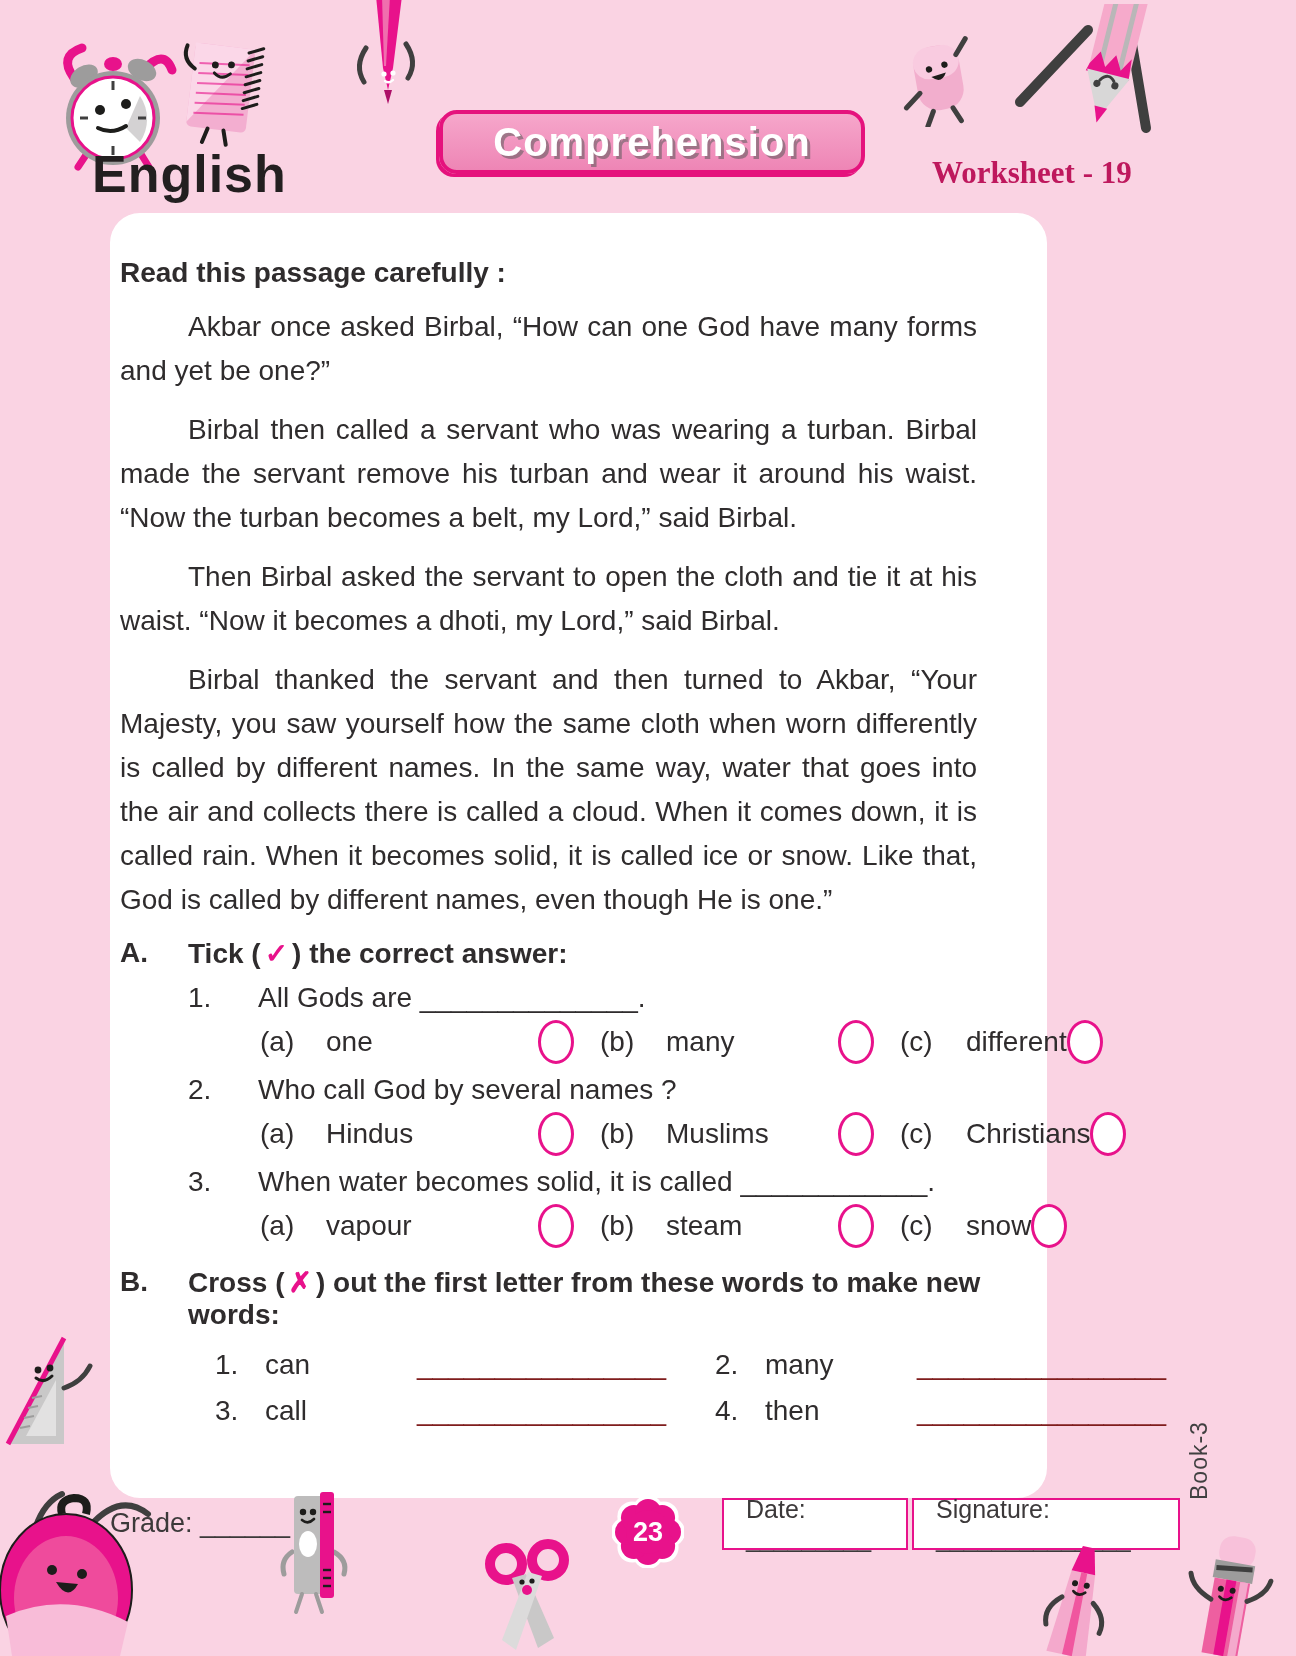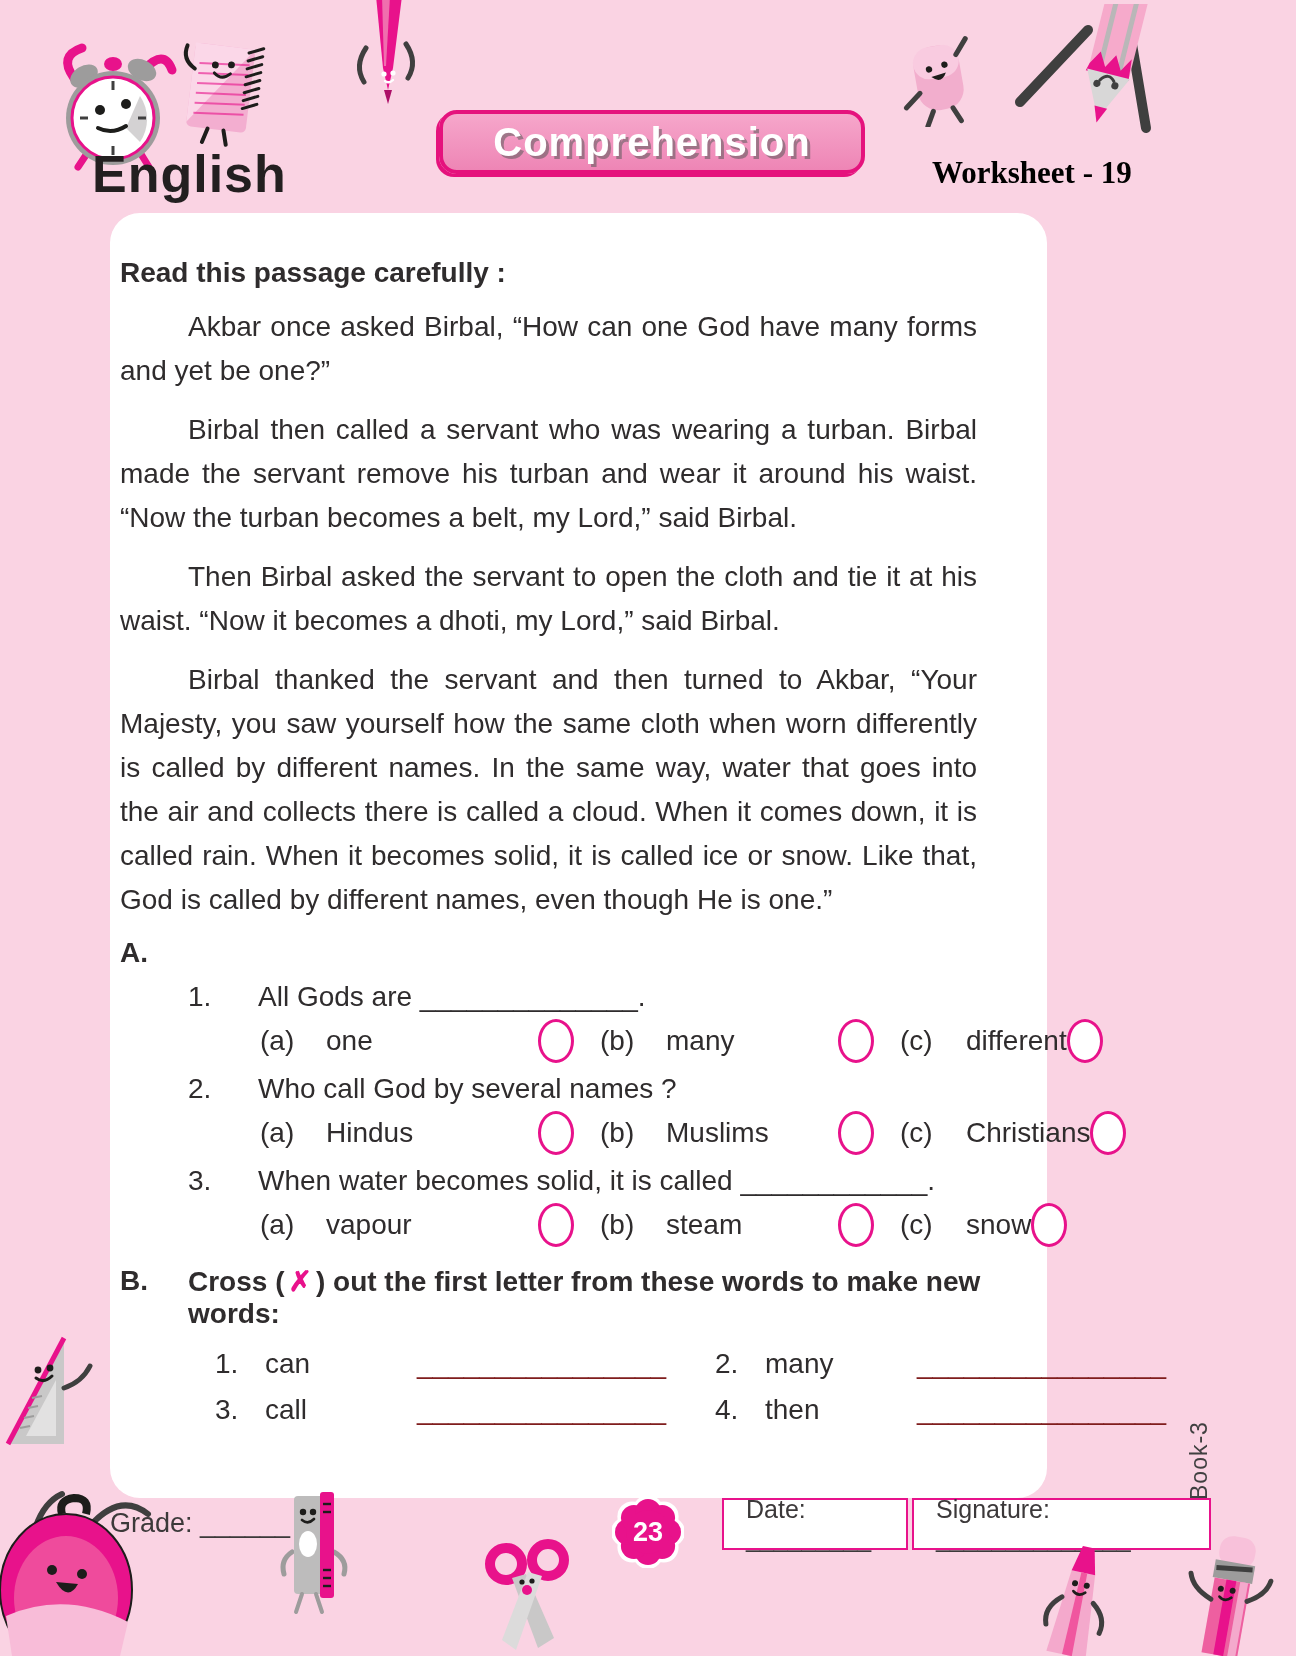--- a/index.html
+++ b/index.html
@@ -23,21 +23,21 @@
     display:flex; align-items:center; justify-content:center;
     box-shadow:-3px 3px 0 #e5127d;
   }
   .title-badge span{
     color:#ffffff; font-size:40px; font-weight:bold; letter-spacing:1px;
     text-shadow:3px 3px 0 rgba(90,90,90,.55);
   }
   .worksheet-no{
     position:absolute; left:932px; top:155px;
     font-family:"Liberation Serif", serif; font-weight:bold;
-    font-size:31px; color:#000000;text-align:right;
+    font-size:31px; color:#be185d;text-align:right;
   }
   
   .card{
     position:absolute; left:110px; top:213px; width:937px; height:1285px;
     background:#ffffff; border-radius:30px;
     padding:44px 30px 0 10px;
   }
   .instruction{ font-size:28px; font-weight:bold; margin:0 40px 16px 0; }
   .para{
     font-size:28px; line-height:44px; text-align:justify;
@@ -77,21 +77,21 @@
     position:absolute; left:0; top:0; width:72px; height:72px;
     display:flex; align-items:center; justify-content:center;
     color:#fff; font-size:27px; font-weight:bold;
   }
   .sign-box{
     position:absolute; background:#fff; border:2px solid #e8128b;
     height:52px; top:1498px; display:flex; align-items:center;
     padding-left:22px; font-size:25px; color:#3c393a;
   }
   .date-box{ left:722px; width:186px; }
-  .signature-box{ left:912px; width:299px; }
+  .signature-box{ left:912px; width:268px; }
   .book-label{
     position:absolute; left:1186px; top:1408px; height:92px;
     writing-mode:vertical-rl; transform:rotate(180deg);
     font-size:23px; color:#404041; letter-spacing:1px;
   }
   .deco{ position:absolute; }
 </style>
 </head>
 <body>
 
@@ -197,20 +197,21 @@
 
   <div class="card">
     <div class="instruction">Read this passage carefully :</div>
     <p class="para">Akbar once asked Birbal, “How can one God have many forms and yet be one?”</p>
     <p class="para">Birbal then called a servant who was wearing a turban.  Birbal made the servant remove his turban and wear it around his waist.  “Now the turban becomes a belt, my Lord,” said Birbal.</p>
     <p class="para">Then Birbal asked the servant to open the cloth and tie it at his waist. “Now it becomes a dhoti, my Lord,” said Birbal.</p>
     <p class="para">Birbal thanked the servant and then turned to Akbar, “Your Majesty, you saw yourself how the same cloth when worn differently is called by different names.  In the same way, water that goes into the air and collects there is called a cloud.  When it comes down, it is called rain. When it becomes solid, it is called ice or snow.  Like that, God is called by different names, even though He is one.”</p>
 
     <div class="sec-head">
       <span class="sec-label">A.</span>
+      <span><span>Tick (</span><span class="accent">✓</span><span>) the correct answer:</span></span>
     </div>
 
     <div class="q-row">
       <span class="q-num">1.</span>
       <span class="q-text">All Gods are ______________.</span>
     </div>
     <div class="opt-row">
       <div class="opt">
         <span class="opt-label">(a)</span>
         <span class="opt-word">one</span>

